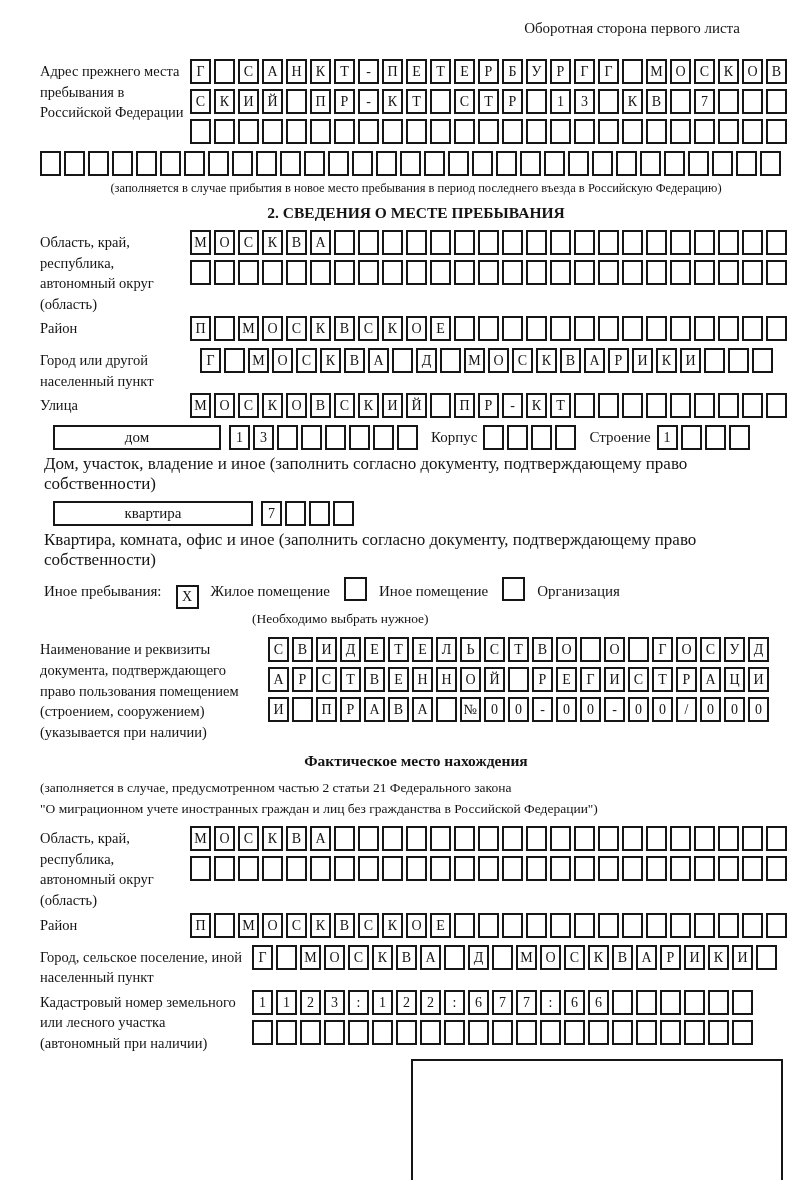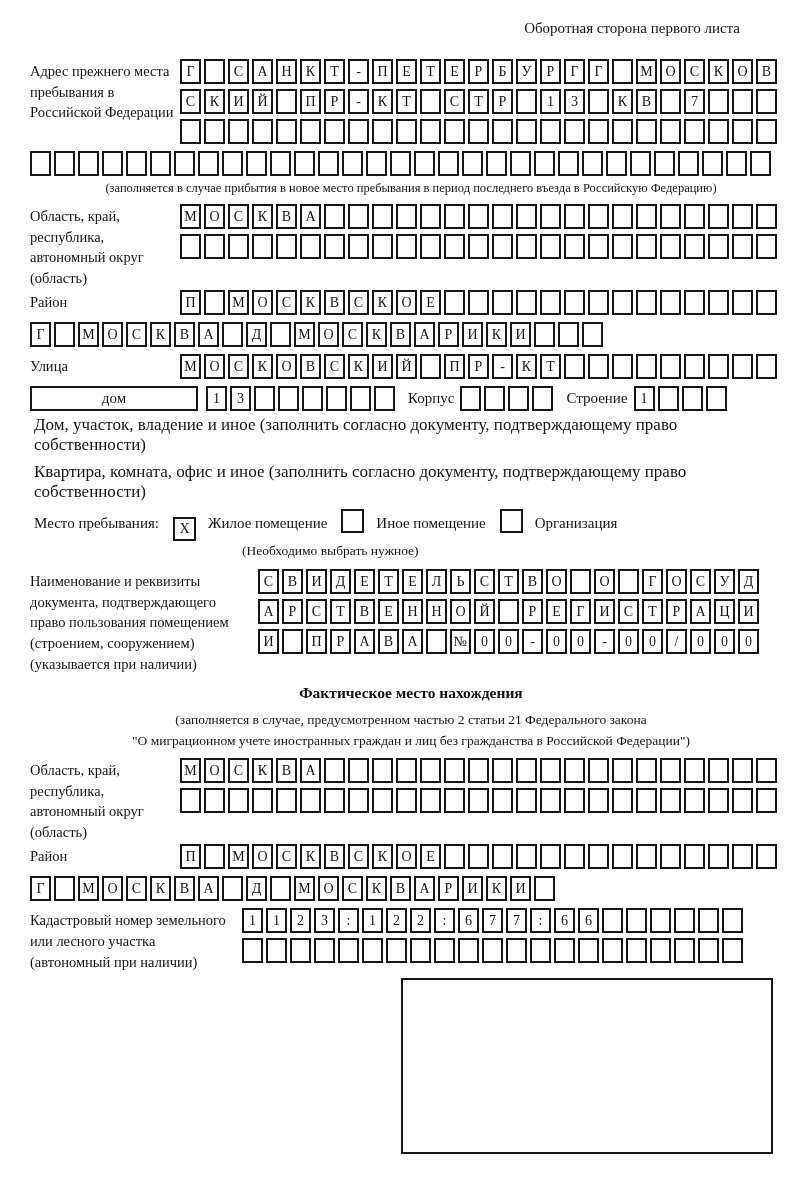--- a/index.html
+++ b/index.html
@@ -1,51 +1,51 @@
 <!DOCTYPE html>
 <html><head>
 <meta charset="utf-8">
 <style>
   html,body{margin:0;padding:0;background:#fff;}
   body{width:800px;height:1180px;overflow:hidden;color:#141414;
        font-family:"Liberation Serif","DejaVu Serif",serif;}
-  .sheet{box-sizing:border-box;width:800px;height:1180px;padding:20px 8px 0 30px;border-radius:32px;}
+  .sheet{box-sizing:border-box;width:800px;height:1180px;padding:20px 8px 0 40px;border-radius:32px;}
 
   .header-note{font-size:15px;text-align:right;padding-right:52px;margin-bottom:22px;}
 
   .frow{display:flex;align-items:flex-start;margin-bottom:2px;font-family:Liberation Serif, serif;}
   .flabel{flex:0 0 150px;width:150px;font-size:14.5px;line-height:1.42;padding-top:2px;padding-right:6px;box-sizing:border-box;}
   .flabel.wide{flex:0 0 228px;width:228px;}
   .flabel.med{flex:0 0 160px;width:160px;}
   .flabel.med2{flex:0 0 212px;width:212px;}
   .fcells{flex:1 1 auto;}
 
   .cellrow{white-space:nowrap;height:26px;margin-bottom:4px;}
   .cellrow.inline{display:inline-block;vertical-align:top;margin-bottom:0;}
   .cell{display:inline-block;box-sizing:content-box;width:17px;height:21px;border:2px solid #161616;
         margin-right:3px;text-align:center;font-size:14px;line-height:21px;vertical-align:top;}
   .fullrow{margin-left:0;margin-top:2px;}
 
   .center-note{font-size:12.5px;text-align:center;margin:2px 0 8px 0;}
   .sec-title{font-size:15.5px;font-weight:bold;text-align:center;margin:4px 0 8px 0;}
 
-  .houserow{white-space:nowrap;margin:2px 0 3px 0;height:26px;}
+  .houserow{white-space:nowrap;margin:2px 0 3px 13px;height:26px;}
   .widebox{display:inline-block;box-sizing:content-box;border:2px solid #161616;height:21px;line-height:21px;
            text-align:center;font-size:15px;vertical-align:top;}
   .widebox.dom{width:164px;margin-right:8px;}
   .widebox.kv{width:196px;margin-right:8px;}
   .inline-label{font-size:15px;display:inline-block;vertical-align:top;line-height:25px;margin:0 6px 0 10px;}
   .small-note{font-size:17px;margin:1px 0 7px 4px;}
 
   .stayrow{font-size:15px;margin:4px 0 2px 4px;white-space:nowrap;}
   .chk{display:inline-block;box-sizing:content-box;width:19px;height:20px;border:2px solid #161616;
        text-align:center;line-height:20px;font-size:14px;vertical-align:-5px;margin:0 12px 0 14px;}
   .stay-note{font-size:13.5px;margin:2px 0 10px 212px;}
 
-  .sub-note{font-size:13.5px;text-align:center;line-height:1.55;margin:0 0 6px 0;}
+  .sub-note{font-size:13.5px;text-align:left;line-height:1.55;margin:0 0 6px 0;}
 
   .stamp-box{box-sizing:border-box;width:372px;height:176px;border:2px solid #161616;margin:6px 0 8px 371px;}
 </style>
 </head>
 <body>
 
 <div class="sheet">
 
   <div class="header-note">Оборотная сторона первого листа</div>
 
@@ -53,58 +53,63 @@
     <div class="flabel">Адрес прежнего места пребывания в Российской Федерации</div>
     <div class="fcells">
       <div class="cellrow"><span class="cell">Г</span><span class="cell"></span><span class="cell">С</span><span class="cell">А</span><span class="cell">Н</span><span class="cell">К</span><span class="cell">Т</span><span class="cell">-</span><span class="cell">П</span><span class="cell">Е</span><span class="cell">Т</span><span class="cell">Е</span><span class="cell">Р</span><span class="cell">Б</span><span class="cell">У</span><span class="cell">Р</span><span class="cell">Г</span><span class="cell">Г</span><span class="cell"></span><span class="cell">М</span><span class="cell">О</span><span class="cell">С</span><span class="cell">К</span><span class="cell">О</span><span class="cell">В</span></div>
       <div class="cellrow"><span class="cell">С</span><span class="cell">К</span><span class="cell">И</span><span class="cell">Й</span><span class="cell"></span><span class="cell">П</span><span class="cell">Р</span><span class="cell">-</span><span class="cell">К</span><span class="cell">Т</span><span class="cell"></span><span class="cell">С</span><span class="cell">Т</span><span class="cell">Р</span><span class="cell"></span><span class="cell">1</span><span class="cell">3</span><span class="cell"></span><span class="cell">К</span><span class="cell">В</span><span class="cell"></span><span class="cell">7</span><span class="cell"></span><span class="cell"></span><span class="cell"></span></div>
       <div class="cellrow"><span class="cell"></span><span class="cell"></span><span class="cell"></span><span class="cell"></span><span class="cell"></span><span class="cell"></span><span class="cell"></span><span class="cell"></span><span class="cell"></span><span class="cell"></span><span class="cell"></span><span class="cell"></span><span class="cell"></span><span class="cell"></span><span class="cell"></span><span class="cell"></span><span class="cell"></span><span class="cell"></span><span class="cell"></span><span class="cell"></span><span class="cell"></span><span class="cell"></span><span class="cell"></span><span class="cell"></span><span class="cell"></span></div>
     </div>
   </div>
   <div class="cellrow fullrow"><span class="cell"></span><span class="cell"></span><span class="cell"></span><span class="cell"></span><span class="cell"></span><span class="cell"></span><span class="cell"></span><span class="cell"></span><span class="cell"></span><span class="cell"></span><span class="cell"></span><span class="cell"></span><span class="cell"></span><span class="cell"></span><span class="cell"></span><span class="cell"></span><span class="cell"></span><span class="cell"></span><span class="cell"></span><span class="cell"></span><span class="cell"></span><span class="cell"></span><span class="cell"></span><span class="cell"></span><span class="cell"></span><span class="cell"></span><span class="cell"></span><span class="cell"></span><span class="cell"></span><span class="cell"></span><span class="cell"></span></div>
   <div class="center-note">(заполняется в случае прибытия в новое место пребывания в период последнего въезда в Российскую Федерацию)</div>
 
+  <div class="sec-title">2. СВЕДЕНИЯ О МЕСТЕ ПРЕБЫВАНИЯ</div>
 
   <div class="frow">
     <div class="flabel">Область, край, республика, автономный округ (область)</div>
     <div class="fcells">
       <div class="cellrow"><span class="cell">М</span><span class="cell">О</span><span class="cell">С</span><span class="cell">К</span><span class="cell">В</span><span class="cell">А</span><span class="cell"></span><span class="cell"></span><span class="cell"></span><span class="cell"></span><span class="cell"></span><span class="cell"></span><span class="cell"></span><span class="cell"></span><span class="cell"></span><span class="cell"></span><span class="cell"></span><span class="cell"></span><span class="cell"></span><span class="cell"></span><span class="cell"></span><span class="cell"></span><span class="cell"></span><span class="cell"></span><span class="cell"></span></div>
       <div class="cellrow"><span class="cell"></span><span class="cell"></span><span class="cell"></span><span class="cell"></span><span class="cell"></span><span class="cell"></span><span class="cell"></span><span class="cell"></span><span class="cell"></span><span class="cell"></span><span class="cell"></span><span class="cell"></span><span class="cell"></span><span class="cell"></span><span class="cell"></span><span class="cell"></span><span class="cell"></span><span class="cell"></span><span class="cell"></span><span class="cell"></span><span class="cell"></span><span class="cell"></span><span class="cell"></span><span class="cell"></span><span class="cell"></span></div>
     </div>
   </div>
 
   <div class="frow">
     <div class="flabel">Район</div>
     <div class="fcells">
         <div class="cellrow"><span class="cell">П</span><span class="cell"></span><span class="cell">М</span><span class="cell">О</span><span class="cell">С</span><span class="cell">К</span><span class="cell">В</span><span class="cell">С</span><span class="cell">К</span><span class="cell">О</span><span class="cell">Е</span><span class="cell"></span><span class="cell"></span><span class="cell"></span><span class="cell"></span><span class="cell"></span><span class="cell"></span><span class="cell"></span><span class="cell"></span><span class="cell"></span><span class="cell"></span><span class="cell"></span><span class="cell"></span><span class="cell"></span><span class="cell"></span></div>
       </div>
   </div>
 
   <div class="frow">
+    <div class="flabel med">Город или другой населенный пункт</div>
     <div class="fcells">
         <div class="cellrow"><span class="cell">Г</span><span class="cell"></span><span class="cell">М</span><span class="cell">О</span><span class="cell">С</span><span class="cell">К</span><span class="cell">В</span><span class="cell">А</span><span class="cell"></span><span class="cell">Д</span><span class="cell"></span><span class="cell">М</span><span class="cell">О</span><span class="cell">С</span><span class="cell">К</span><span class="cell">В</span><span class="cell">А</span><span class="cell">Р</span><span class="cell">И</span><span class="cell">К</span><span class="cell">И</span><span class="cell"></span><span class="cell"></span><span class="cell"></span></div>
       </div>
   </div>
 
   <div class="frow">
     <div class="flabel">Улица</div>
     <div class="fcells">
         <div class="cellrow"><span class="cell">М</span><span class="cell">О</span><span class="cell">С</span><span class="cell">К</span><span class="cell">О</span><span class="cell">В</span><span class="cell">С</span><span class="cell">К</span><span class="cell">И</span><span class="cell">Й</span><span class="cell"></span><span class="cell">П</span><span class="cell">Р</span><span class="cell">-</span><span class="cell">К</span><span class="cell">Т</span><span class="cell"></span><span class="cell"></span><span class="cell"></span><span class="cell"></span><span class="cell"></span><span class="cell"></span><span class="cell"></span><span class="cell"></span><span class="cell"></span></div>
       </div>
   </div>
 
   <div class="houserow">
     <span class="widebox dom">дом</span><span class="cellrow inline"><span class="cell">1</span><span class="cell">3</span><span class="cell"></span><span class="cell"></span><span class="cell"></span><span class="cell"></span><span class="cell"></span><span class="cell"></span></span><span class="inline-label">Корпус</span><span class="cellrow inline"><span class="cell"></span><span class="cell"></span><span class="cell"></span><span class="cell"></span></span><span class="inline-label">Строение</span><span class="cellrow inline"><span class="cell">1</span><span class="cell"></span><span class="cell"></span><span class="cell"></span></span>
   </div>
   <div class="small-note">Дом, участок, владение и иное (заполнить согласно документу, подтверждающему право собственности)</div>
 
+  <div class="houserow">
+    <span class="widebox kv">квартира</span><span class="cellrow inline"><span class="cell">7</span><span class="cell"></span><span class="cell"></span><span class="cell"></span></span>
+  </div>
   <div class="small-note">Квартира, комната, офис и иное (заполнить согласно документу, подтверждающему право собственности)</div>
 
   <div class="stayrow">
-    <span>Место пребывания:</span><span class="chk">X</span><span>Жилое помещение</span><span class="chk"></span><span>Иное помещение</span><span class="chk"></span><span>Организация</span>
+    <span>Иное пребывания:</span><span class="chk">X</span><span>Жилое помещение</span><span class="chk"></span><span>Иное помещение</span><span class="chk"></span><span>Организация</span>
   </div>
   <div class="stay-note">(Необходимо выбрать нужное)</div>
 
   <div class="frow">
     <div class="flabel wide">Наименование и реквизиты документа, подтверждающего право пользования помещением (строением, сооружением) (указывается при наличии)</div>
     <div class="fcells">
       <div class="cellrow"><span class="cell">С</span><span class="cell">В</span><span class="cell">И</span><span class="cell">Д</span><span class="cell">Е</span><span class="cell">Т</span><span class="cell">Е</span><span class="cell">Л</span><span class="cell">Ь</span><span class="cell">С</span><span class="cell">Т</span><span class="cell">В</span><span class="cell">О</span><span class="cell"></span><span class="cell">О</span><span class="cell"></span><span class="cell">Г</span><span class="cell">О</span><span class="cell">С</span><span class="cell">У</span><span class="cell">Д</span></div>
       <div class="cellrow"><span class="cell">А</span><span class="cell">Р</span><span class="cell">С</span><span class="cell">Т</span><span class="cell">В</span><span class="cell">Е</span><span class="cell">Н</span><span class="cell">Н</span><span class="cell">О</span><span class="cell">Й</span><span class="cell"></span><span class="cell">Р</span><span class="cell">Е</span><span class="cell">Г</span><span class="cell">И</span><span class="cell">С</span><span class="cell">Т</span><span class="cell">Р</span><span class="cell">А</span><span class="cell">Ц</span><span class="cell">И</span></div>
       <div class="cellrow"><span class="cell">И</span><span class="cell"></span><span class="cell">П</span><span class="cell">Р</span><span class="cell">А</span><span class="cell">В</span><span class="cell">А</span><span class="cell"></span><span class="cell">№</span><span class="cell">0</span><span class="cell">0</span><span class="cell">-</span><span class="cell">0</span><span class="cell">0</span><span class="cell">-</span><span class="cell">0</span><span class="cell">0</span><span class="cell">/</span><span class="cell">0</span><span class="cell">0</span><span class="cell">0</span></div>
     </div>
@@ -125,20 +130,21 @@
   </div>
 
   <div class="frow">
     <div class="flabel">Район</div>
     <div class="fcells">
         <div class="cellrow"><span class="cell">П</span><span class="cell"></span><span class="cell">М</span><span class="cell">О</span><span class="cell">С</span><span class="cell">К</span><span class="cell">В</span><span class="cell">С</span><span class="cell">К</span><span class="cell">О</span><span class="cell">Е</span><span class="cell"></span><span class="cell"></span><span class="cell"></span><span class="cell"></span><span class="cell"></span><span class="cell"></span><span class="cell"></span><span class="cell"></span><span class="cell"></span><span class="cell"></span><span class="cell"></span><span class="cell"></span><span class="cell"></span><span class="cell"></span></div>
       </div>
   </div>
 
   <div class="frow">
+    <div class="flabel med2">Город, сельское поселение, иной населенный пункт</div>
     <div class="fcells">
         <div class="cellrow"><span class="cell">Г</span><span class="cell"></span><span class="cell">М</span><span class="cell">О</span><span class="cell">С</span><span class="cell">К</span><span class="cell">В</span><span class="cell">А</span><span class="cell"></span><span class="cell">Д</span><span class="cell"></span><span class="cell">М</span><span class="cell">О</span><span class="cell">С</span><span class="cell">К</span><span class="cell">В</span><span class="cell">А</span><span class="cell">Р</span><span class="cell">И</span><span class="cell">К</span><span class="cell">И</span><span class="cell"></span></div>
       </div>
   </div>
 
   <div class="frow">
     <div class="flabel med2">Кадастровый номер земельного или лесного участка (автономный при наличии)</div>
     <div class="fcells">
       <div class="cellrow"><span class="cell">1</span><span class="cell">1</span><span class="cell">2</span><span class="cell">3</span><span class="cell">:</span><span class="cell">1</span><span class="cell">2</span><span class="cell">2</span><span class="cell">:</span><span class="cell">6</span><span class="cell">7</span><span class="cell">7</span><span class="cell">:</span><span class="cell">6</span><span class="cell">6</span><span class="cell"></span><span class="cell"></span><span class="cell"></span><span class="cell"></span><span class="cell"></span><span class="cell"></span></div>
       <div class="cellrow"><span class="cell"></span><span class="cell"></span><span class="cell"></span><span class="cell"></span><span class="cell"></span><span class="cell"></span><span class="cell"></span><span class="cell"></span><span class="cell"></span><span class="cell"></span><span class="cell"></span><span class="cell"></span><span class="cell"></span><span class="cell"></span><span class="cell"></span><span class="cell"></span><span class="cell"></span><span class="cell"></span><span class="cell"></span><span class="cell"></span><span class="cell"></span></div>

